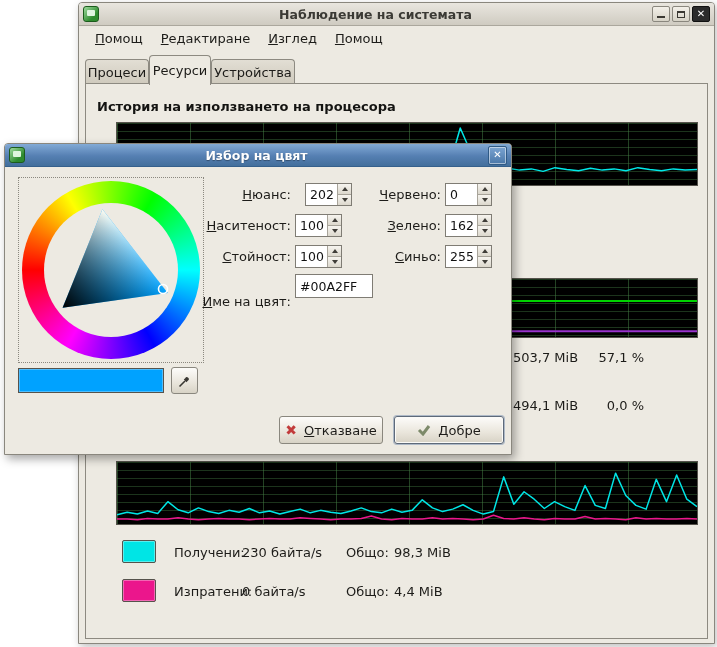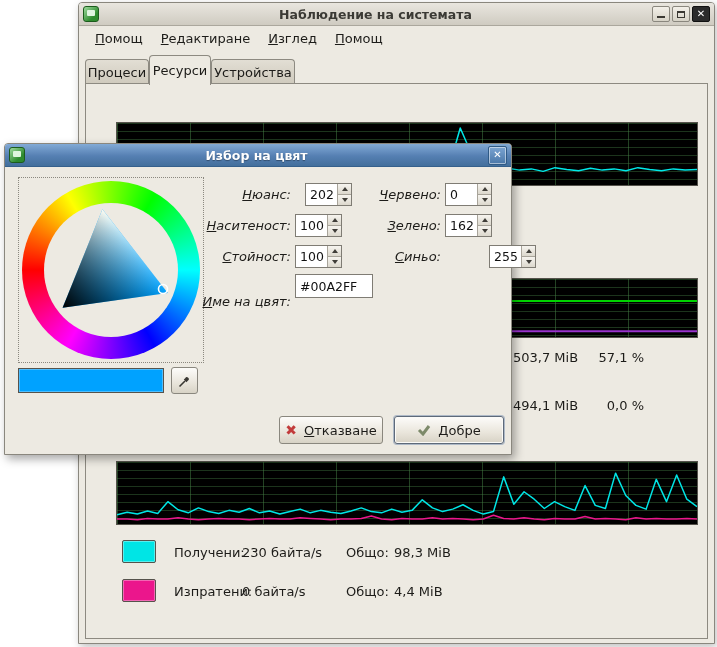--- a/index.html
+++ b/index.html
@@ -42,21 +42,21 @@
   .legend-row .l-rate{width:104px;}
   .legend-row .l-total-label{width:48px;}
   
   .dialog{left:4px;top:143px;width:508px;height:312px;z-index:10;box-shadow:3px 4px 10px rgba(0,0,0,.35);}
   .wheel-frame{position:absolute;left:13px;top:33px;width:186px;height:186px;border:1px dotted #8B887F;box-sizing:border-box;display:flex;align-items:center;justify-content:center;}
   .wheel{position:relative;width:178px;height:178px;}
   .hue-ring{position:absolute;inset:0;border-radius:50%;
     background:conic-gradient(from 270deg,#f00,#ff0 60deg,#0f0 120deg,#0ff 180deg,#00f 240deg,#f0f 300deg,#f00 360deg);}
   .hue-ring-hole{position:absolute;left:22px;top:22px;width:134px;height:134px;border-radius:50%;background:#EDEAE2;}
   .tri-svg{position:absolute;inset:0;}
-  .field-label{position:absolute;width:136px;text-align:right;font-size:13px;color:#1D1C19;line-height:23px;white-space:nowrap;font-style:italic;}
+  .field-label{position:absolute;width:136px;text-align:right;font-size:13px;color:#1D1C19;line-height:23px;white-space:nowrap;}
   .field-label.c2{width:84px;}
   .spin{position:absolute;width:47px;height:23px;background:#fff;border:1px solid #7F7C74;box-sizing:border-box;display:flex;}
   .spin input{flex:1;min-width:0;border:none;outline:none;padding:0 0 0 4px;font:12.5px "DejaVu Sans",sans-serif;background:transparent;color:#111;}
   .spinner{width:13px;display:flex;flex-direction:column;border-left:1px solid #A8A49A;}
   .sbtn{flex:1;background:linear-gradient(#F6F4EF,#DCD8CD);display:flex;align-items:center;justify-content:center;}
   .sbtn + .sbtn{border-top:1px solid #A8A49A;}
   .tri-up{width:0;height:0;border-left:3px solid transparent;border-right:3px solid transparent;border-bottom:4px solid #3F3D38;}
   .tri-down{width:0;height:0;border-left:3px solid transparent;border-right:3px solid transparent;border-top:4px solid #3F3D38;}
   .entry{position:absolute;background:#fff;border:1px solid #7F7C74;box-sizing:border-box;padding:0 4px;font:12.5px "DejaVu Sans",sans-serif;color:#111;outline:none;}
   .color-preview{position:absolute;left:13px;top:224px;width:146px;height:25px;border:1px solid #56534C;box-sizing:border-box;box-shadow:inset 0 0 0 1px rgba(255,255,255,.3);}
@@ -91,20 +91,21 @@
       <span class="menu-item mn">Изглед</span>
       <span class="menu-item mn">Помощ</span>
     </div>
 
     <div class="tab inactive" style="left:6px;width:64px;">Процеси</div>
     <div class="tab active" style="left:70px;width:62px;">Ресурси</div>
     <div class="tab inactive" style="left:132px;width:84px;">Устройства</div>
 
     <div class="panel"></div>
 
+    <div class="section-title" style="left:18px;top:96px;">История на използването на процесора</div>
 
     <div class="chart" style="left:37px;top:119px;width:582px;height:64px;">
         <svg viewBox="0 0 100 100" preserveAspectRatio="none" style="position: absolute; inset: 0px; width: 100%; height: 100%;">
           <polyline points="0.00,80.00 2.04,76.00 4.08,79.00 6.12,74.00 8.16,78.00 10.20,72.00 12.24,77.00 14.29,80.00 16.33,75.00 18.37,78.00 20.41,73.00 22.45,76.00 24.49,79.00 26.53,74.00 28.57,77.00 30.61,71.00 32.65,75.00 34.69,78.00 36.73,73.00 38.78,76.00 40.82,80.00 42.86,74.00 44.90,77.00 46.94,72.00 48.98,76.00 51.02,79.00 53.06,73.00 55.10,70.00 57.14,75.00 59.18,8.00 61.22,52.00 63.27,74.00 65.31,77.00 67.35,73.00 69.39,76.00 71.43,74.00 73.47,78.00 75.51,72.00 77.55,75.00 79.59,77.00 81.63,73.00 83.67,76.00 85.71,74.00 87.76,77.00 89.80,72.00 91.84,75.00 93.88,77.00 95.92,74.00 97.96,76.00 100.00,75.00" fill="none" stroke="#00E8E8" stroke-width="1.5" vector-effect="non-scaling-stroke" stroke-linejoin="round"></polyline>
         </svg>
       </div>
 
     <div class="chart" style="left:37px;top:275px;width:582px;height:60px;">
         <svg viewBox="0 0 100 100" preserveAspectRatio="none" style="position: absolute; inset: 0px; width: 100%; height: 100%;">
           <polyline points="0.00,38.00 5.26,38.00 10.53,38.00 15.79,38.00 21.05,38.00 26.32,38.00 31.58,38.00 36.84,38.00 42.11,38.00 47.37,38.00 52.63,38.00 57.89,38.00 63.16,38.00 68.42,38.00 73.68,38.00 78.95,38.00 84.21,38.00 89.47,38.00 94.74,38.00 100.00,38.00" fill="none" stroke="#00D300" stroke-width="2" vector-effect="non-scaling-stroke" stroke-linejoin="round"></polyline>
@@ -226,21 +227,21 @@
       <span class="spinner">
           <span class="sbtn">
             <i class="tri-up"></i>
           </span>
           <span class="sbtn">
             <i class="tri-down"></i>
           </span>
         </span>
     </div>
     <span class="field-label c2 mn" style="left:352px;top:101px;">Синьо:</span>
-    <div class="spin" style="left:440px;top:101px;margin-left:44px;">
+    <div class="spin" style="left:440px;top:101px;">
       <input value="255" style="">
       <span class="spinner">
           <span class="sbtn">
             <i class="tri-up"></i>
           </span>
           <span class="sbtn">
             <i class="tri-down"></i>
           </span>
         </span>
     </div>

